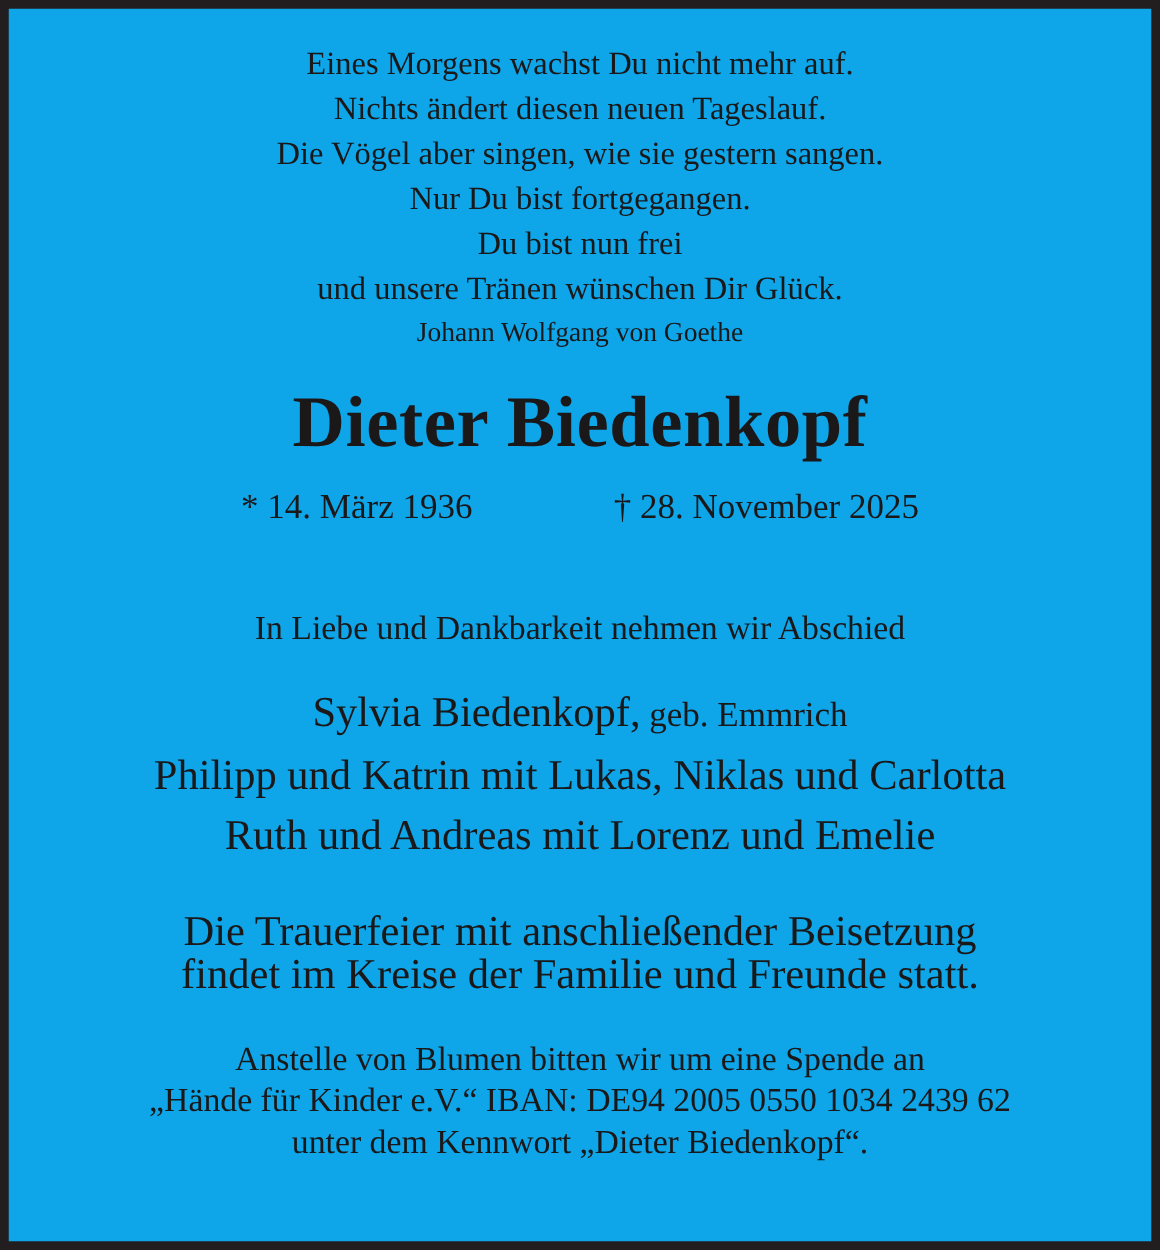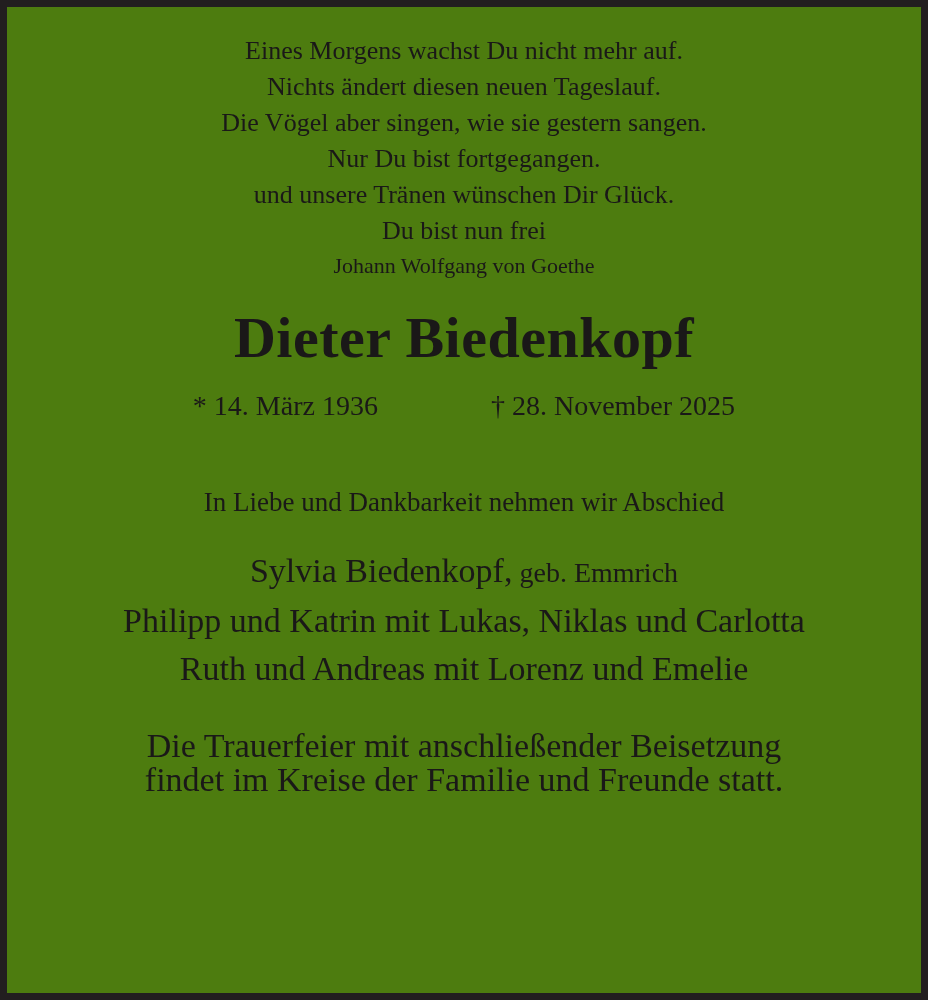--- a/index.html
+++ b/index.html
@@ -4,21 +4,21 @@
 <style>
   html, body {
     margin: 0;
     padding: 0;
     background: #ffffff;
   }
   .page {
     width: 928px;
     height: 1000px;
     box-sizing: border-box;
-    background: #4d7c0f;
+    background: #0ea5e9;
     border: 7px solid #221e1f;
     overflow: hidden;
     font-family: "Liberation Serif", "DejaVu Serif", serif;
     color: #1a1818;
     text-align: center;
   }
   .poem {
     margin-top: 26px;
     font-size: 26px;
     line-height: 36px;
@@ -71,22 +71,22 @@
 </head>
 <body>
 
 <div class="page">
 
   <div class="poem">
     <div>Eines Morgens wachst Du nicht mehr auf.</div>
     <div>Nichts ändert diesen neuen Tageslauf.</div>
     <div>Die Vögel aber singen, wie sie gestern sangen.</div>
     <div>Nur Du bist fortgegangen.</div>
+    <div>Du bist nun frei</div>
     <div>und unsere Tränen wünschen Dir Glück.</div>
-    <div>Du bist nun frei</div>
   </div>
 
   <div class="poem-attribution">Johann Wolfgang von Goethe</div>
 
   <div class="deceased-name">Dieter Biedenkopf</div>
 
   <div class="dates-row">
     <span>* 14. März 1936</span>
     <span>† 28. November 2025</span>
   </div>
@@ -97,14 +97,19 @@
     <div><span>Sylvia Biedenkopf,</span><span class="suffix-small"> geb. Emmrich</span></div>
     <div>Philipp und Katrin mit Lukas, Niklas und Carlotta</div>
     <div>Ruth und Andreas mit Lorenz und Emelie</div>
   </div>
 
   <div class="funeral">
     <div>Die Trauerfeier mit anschließender Beisetzung</div>
     <div>findet im Kreise der Familie und Freunde statt.</div>
   </div>
 
+  <div class="donation">
+    <div>Anstelle von Blumen bitten wir um eine Spende an</div>
+    <div>„Hände für Kinder e.V.“ IBAN: DE94 2005 0550 1034 2439 62</div>
+    <div>unter dem Kennwort „Dieter Biedenkopf“.</div>
+  </div>
 
 </div>
 
 </body></html>

